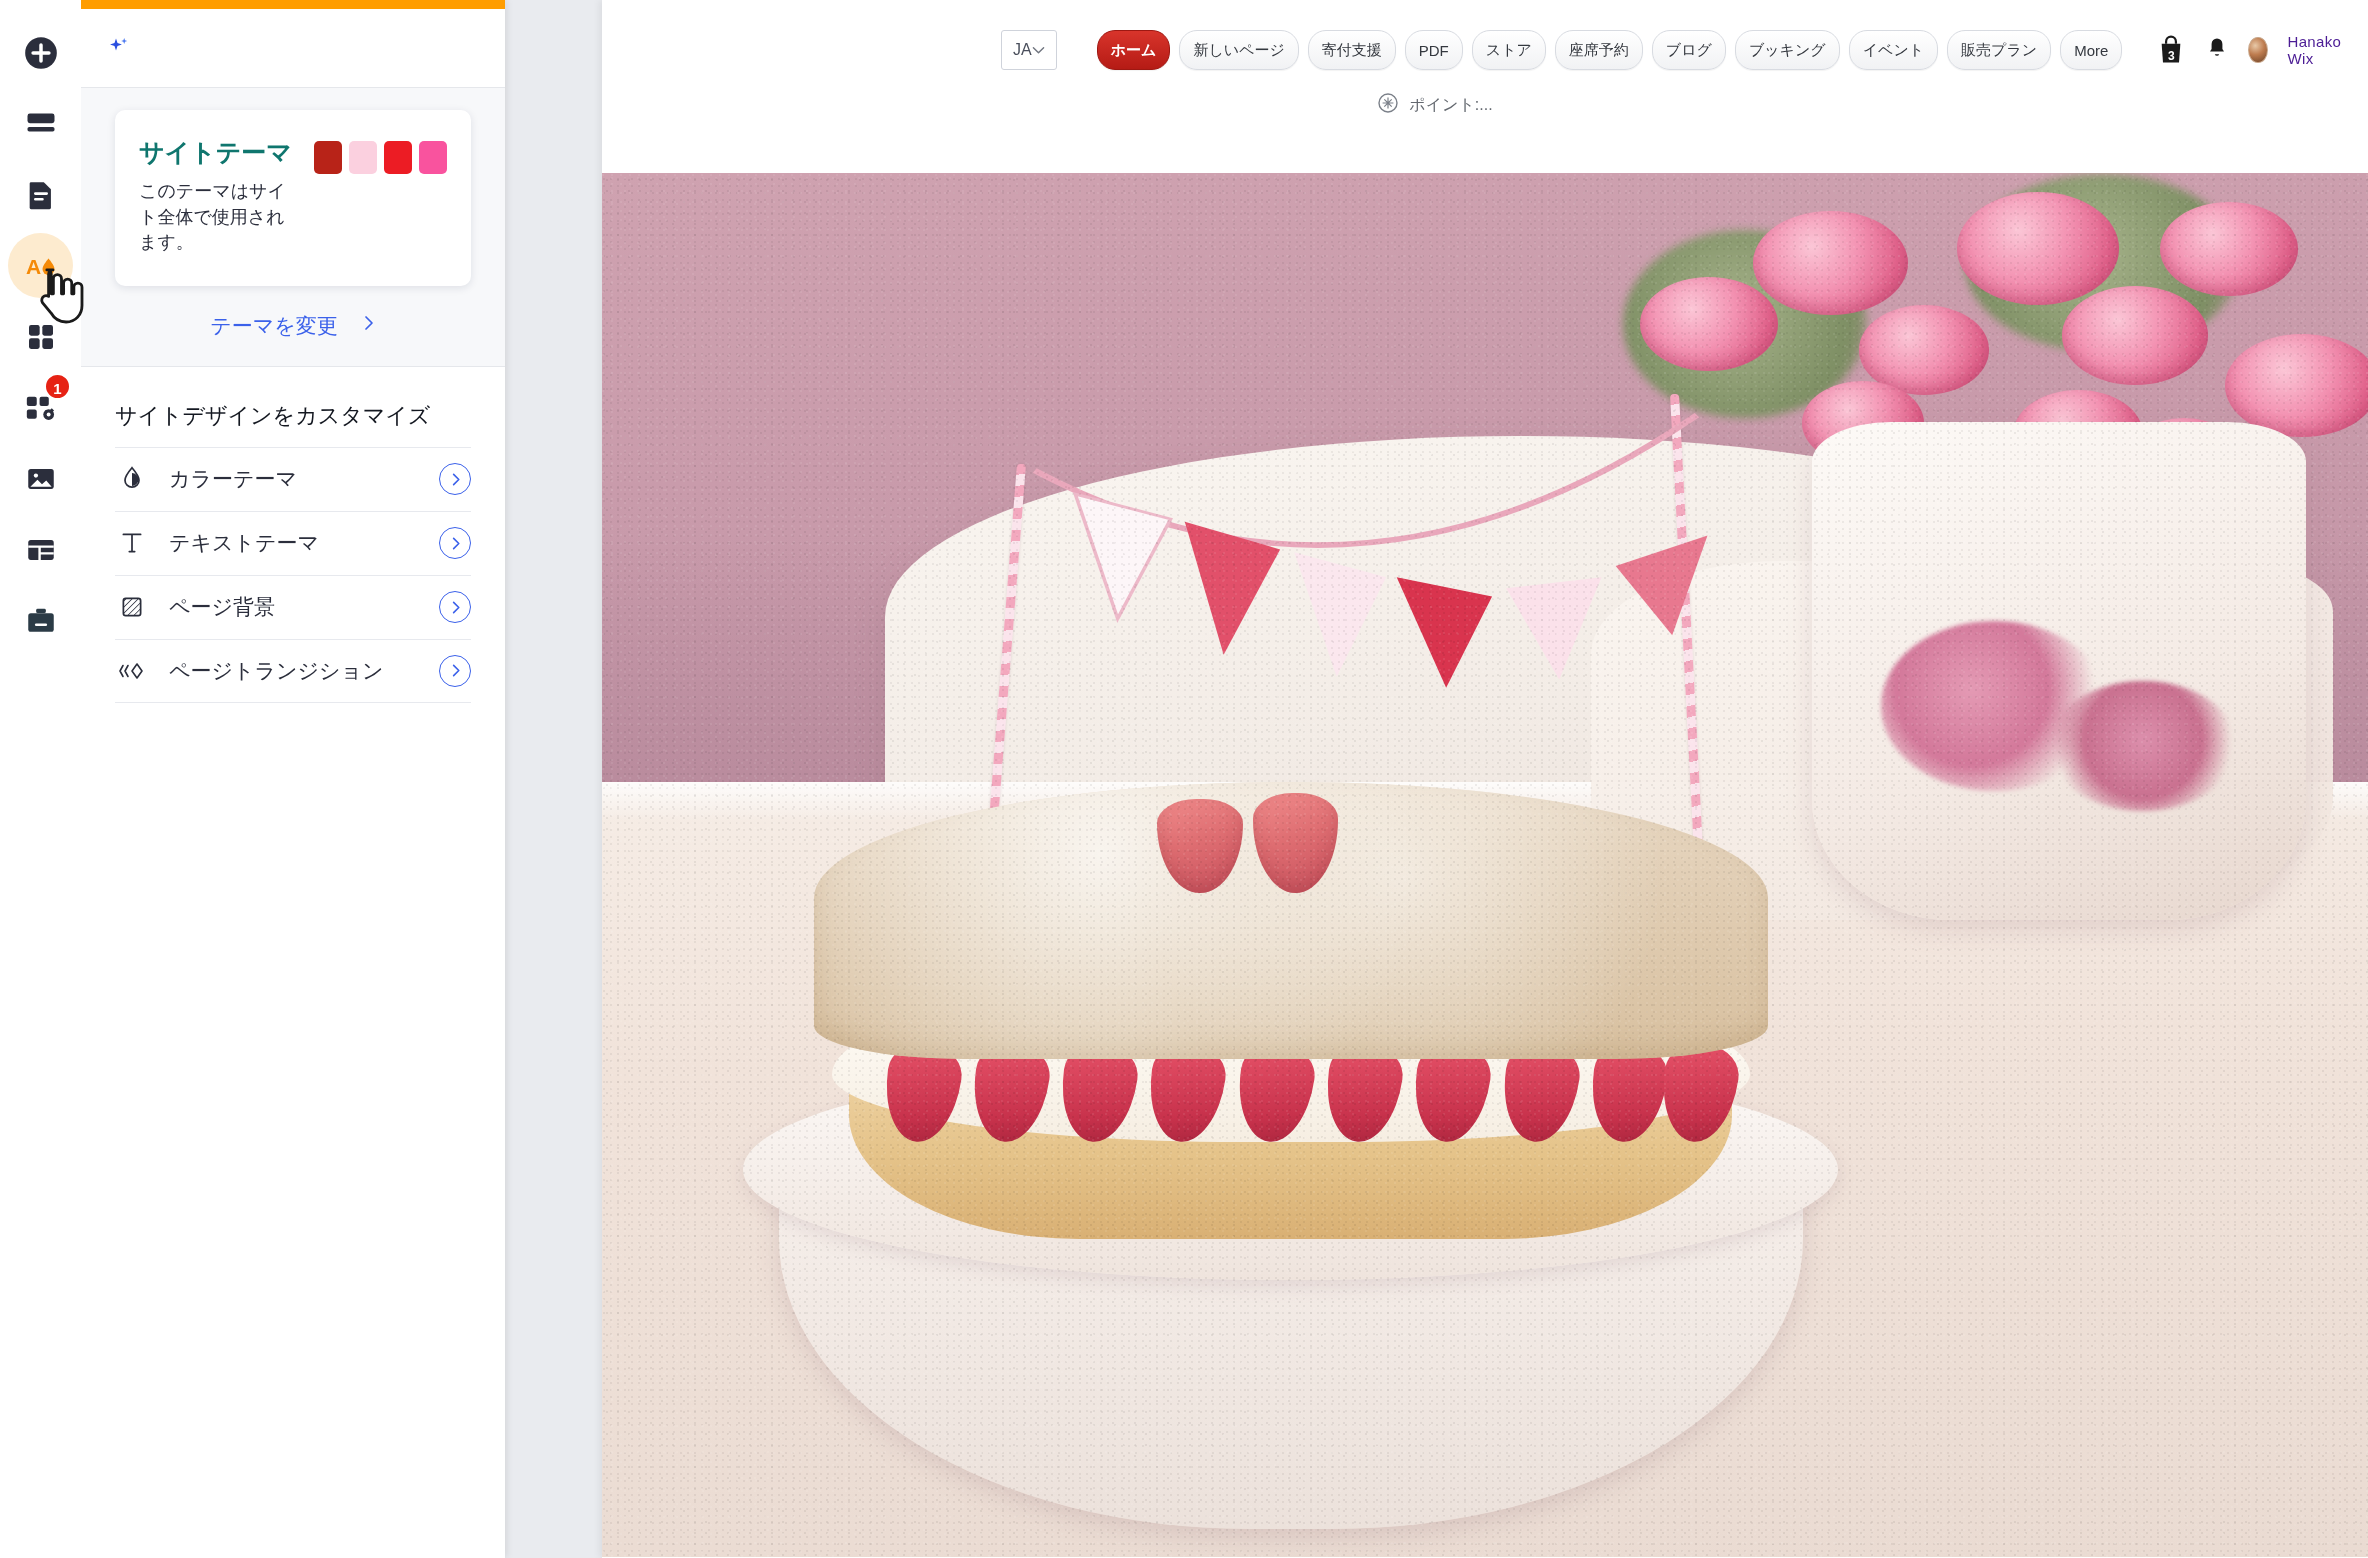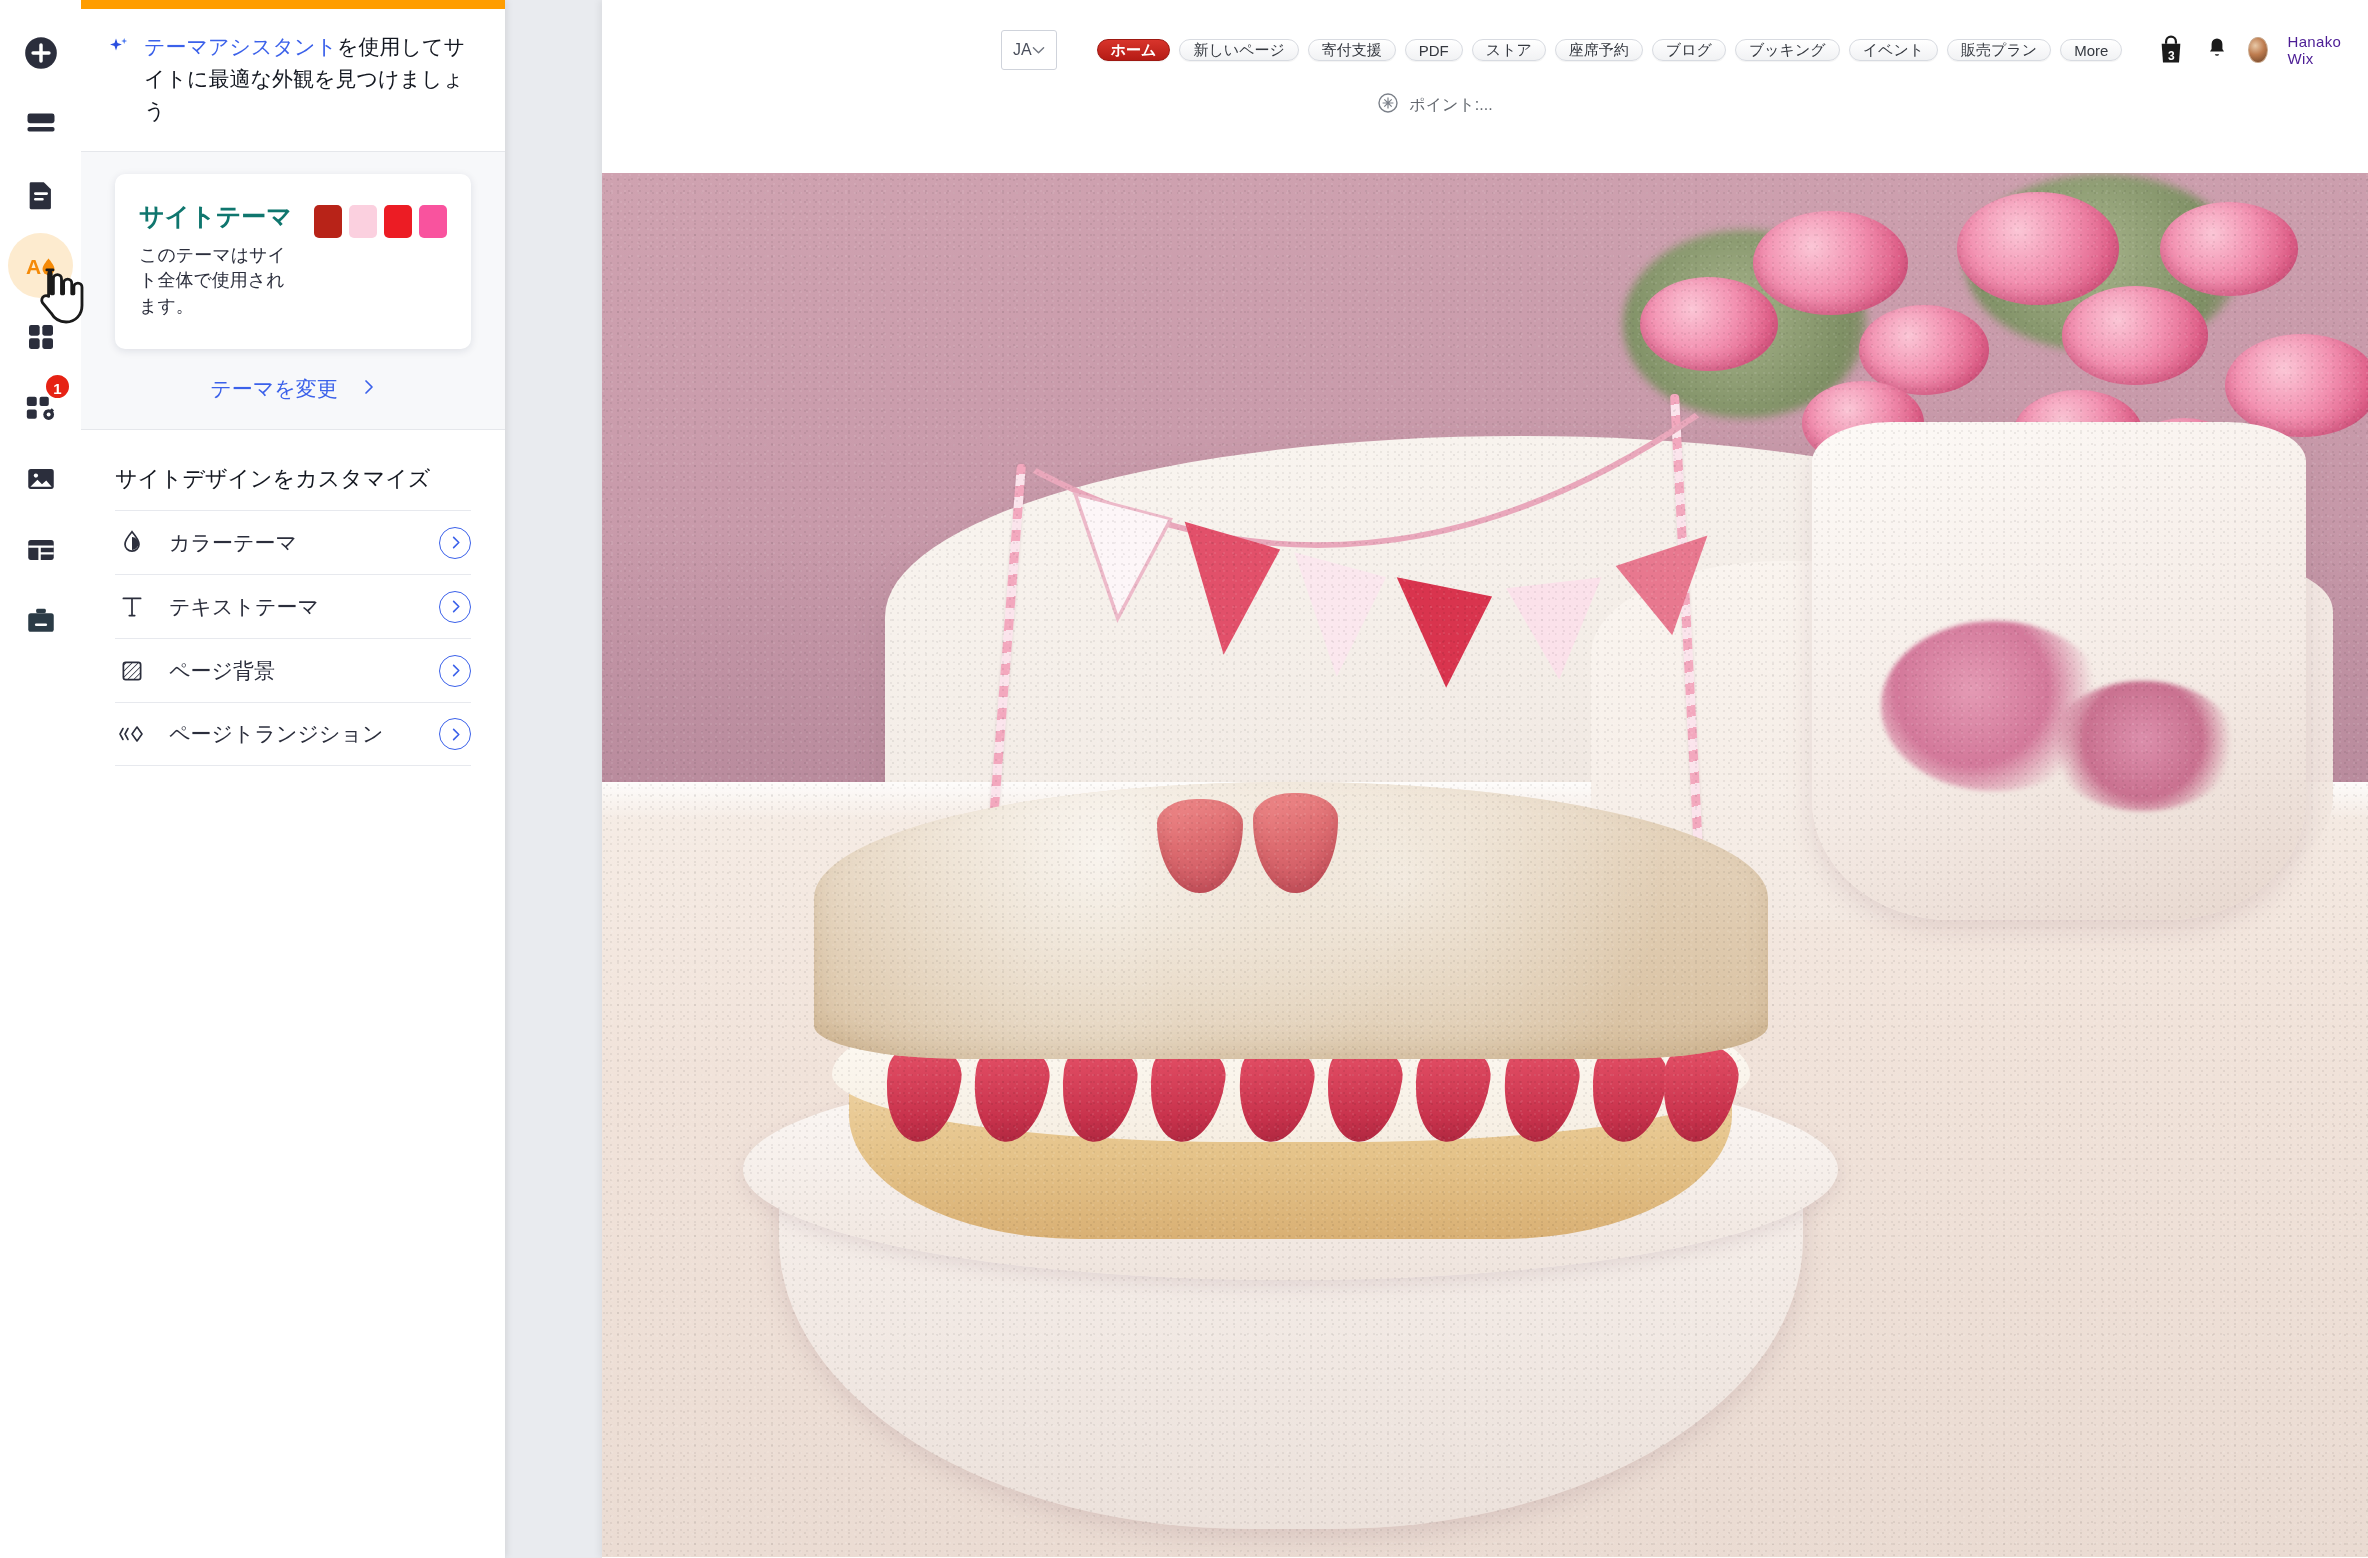--- a/index.html
+++ b/index.html
@@ -107,21 +107,21 @@
     display:flex; flex-direction:column; padding-top:30px;
   }
   .topbar-row1 { display:flex; align-items:center; padding-left:399px; gap:0; }
   .lang-select {
     width:117px; height:40px; border:1px solid #CFD3DB; border-radius:3px;
     background:#fff; display:flex; align-items:center; justify-content:space-between;
     padding:7px 11px; font-size:16px; color:#4A4F5C; cursor:pointer; margin-right:40px;
   }
   .nav-buttons { display:flex; align-items:center; gap:9px; }
   .nav-btn {
-    height:22px; padding:0 13px; border-radius:18px;
+    height:40px; padding:0 13px; border-radius:18px;
     border:1px solid #D8DBE1; background:linear-gradient(#ffffff,#F1F2F4);
     font-size:15px; color:#34383F; display:flex; align-items:center;
     white-space:nowrap; cursor:pointer;
     box-shadow:0 1px 1px rgba(0,0,0,0.05);
   }
   .nav-btn.active {
     background:linear-gradient(#D8342B,#B51B15); border-color:#9E1812;
     color:#ffffff; font-weight:600;
   }
   .topbar-icons { display:flex; align-items:center; gap:20px; margin-left:34px; }
@@ -384,23 +384,20 @@
     <div class="panel-accent" style="background: rgb(255, 157, 0);"></div>
 
 
     <div class="assistant-row">
       <span style="margin-top:4px;">
         <svg width="24" height="24" viewBox="0 0 24 24">
           <path d="M9 3.5l1.5 4.4 4.4 1.6-4.4 1.6L9 15.5l-1.5-4.4L3 9.5l4.5-1.6z" fill="#2B4FE0"></path>
           <path d="M17.2 3l.8 2.2 2.2.8-2.2.8-.8 2.2-.8-2.2-2.2-.8 2.2-.8z" fill="#4C79F0"></path>
         </svg>
       </span>
-      <div class="assistant-text">
-        <span class="lnk">テーマアシスタント</span><span>を使用してサイトに最適な外観を見つけましょう</span>
-      </div>
     </div>
 
     <div class="theme-block">
       <div class="theme-card">
         <div class="theme-card-texts">
           <div class="theme-card-title">サイトテーマ</div>
           <div class="theme-card-sub">このテーマはサイト全体で使用されます。</div>
         </div>
         <div class="swatches">
           <div class="swatch" style="background: rgb(184, 35, 24);"></div>

